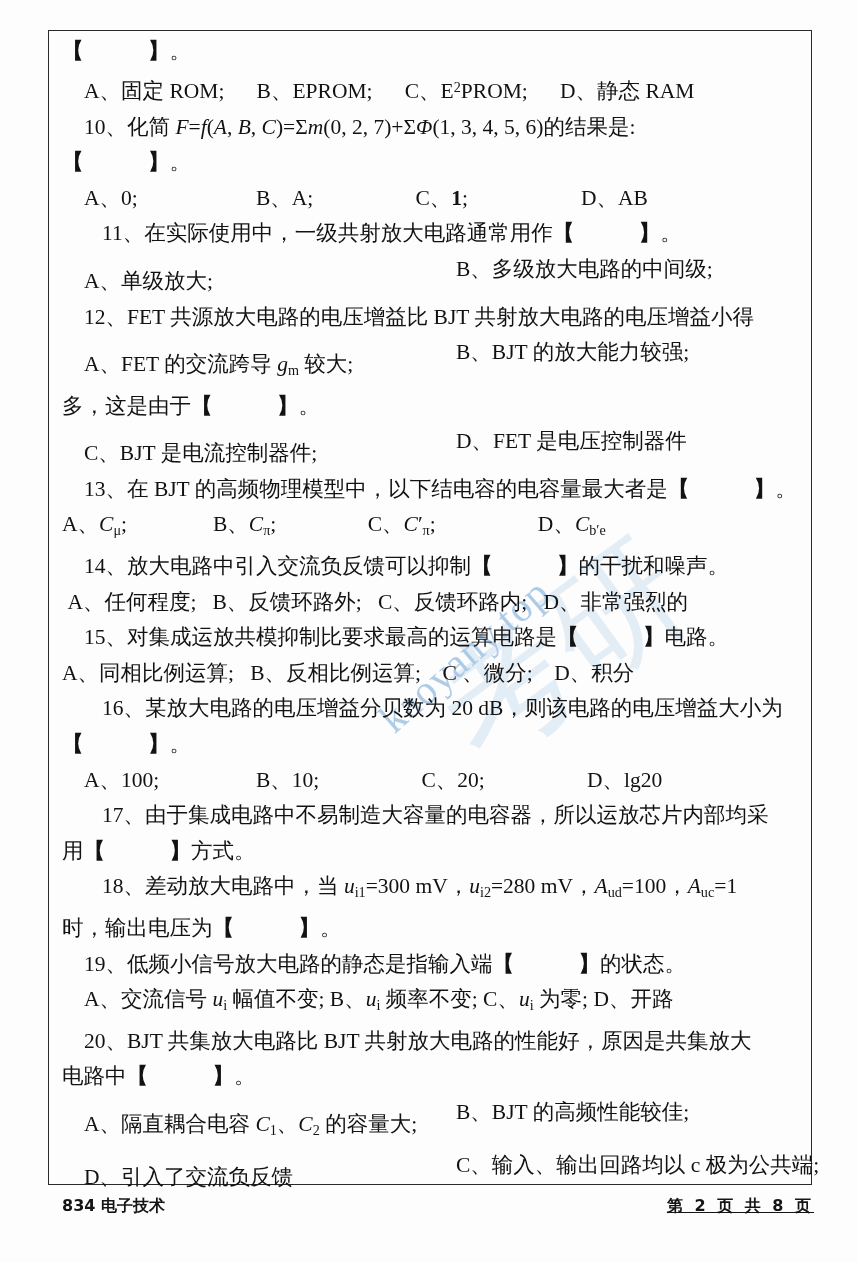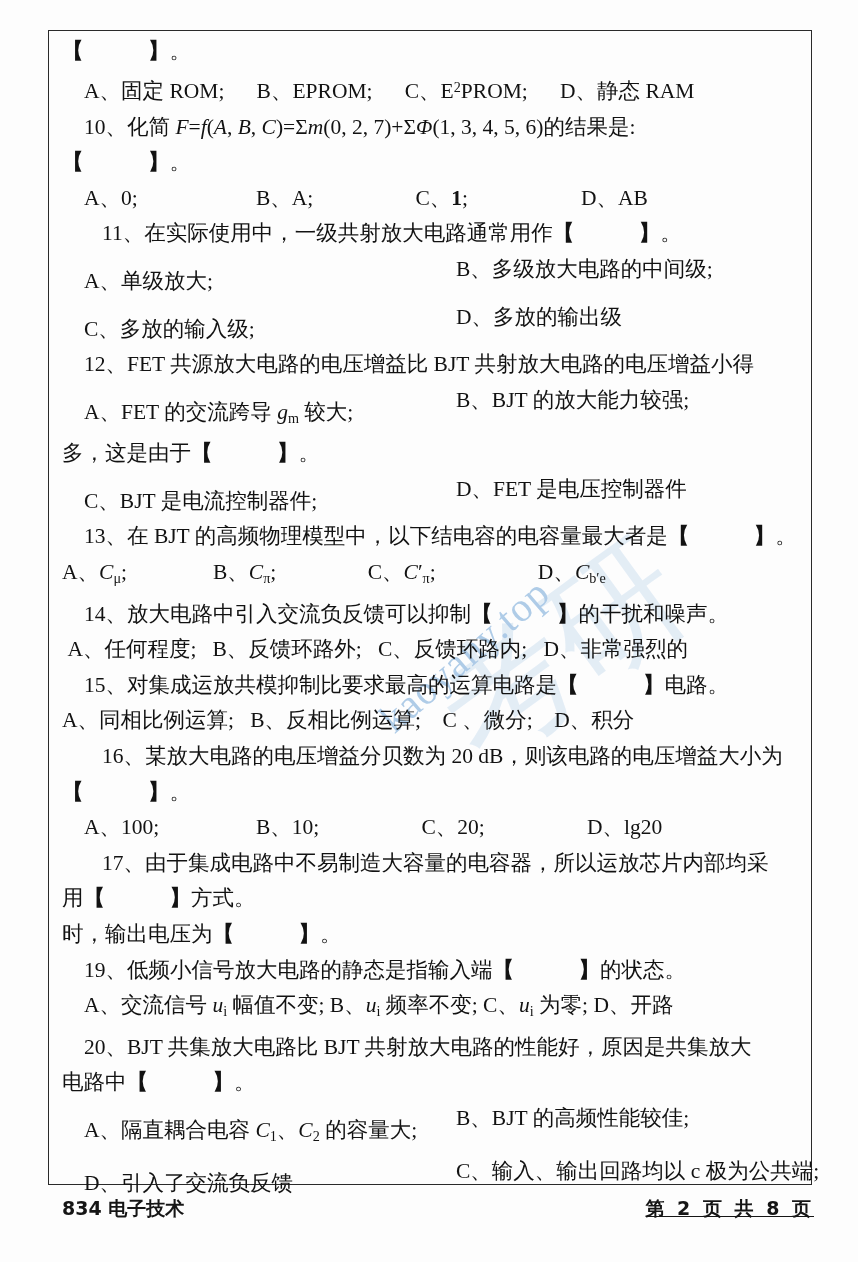--- a/index.html
+++ b/index.html
@@ -88,21 +88,21 @@
   
   #footer {
     position: absolute;
     left: 62px;
     top: 1196px;
     width: 752px;
     display: flex;
     justify-content: space-between;
     align-items: baseline;
     font-family: "DejaVu Sans", "Liberation Sans", sans-serif;
-    font-size: 19px;
+    font-size: 16px;
     font-weight: 700;
     color: #151515;
   }
   #footer .pg { letter-spacing: 3px; text-decoration: underline; }
 </style>
 </head>
 <body>
 
 <div id="page">
 
@@ -130,24 +130,20 @@
       A、0;&nbsp;&nbsp;&nbsp;&nbsp;&nbsp;&nbsp;&nbsp;&nbsp;&nbsp;&nbsp;&nbsp;&nbsp;&nbsp;&nbsp;&nbsp;&nbsp;&nbsp;&nbsp;&nbsp;&nbsp;&nbsp; B、A;&nbsp;&nbsp;&nbsp;&nbsp;&nbsp;&nbsp;&nbsp;&nbsp;&nbsp;&nbsp;&nbsp;&nbsp;&nbsp;&nbsp;&nbsp;&nbsp;&nbsp;&nbsp; C、<b>1</b>;&nbsp;&nbsp;&nbsp;&nbsp;&nbsp;&nbsp;&nbsp;&nbsp;&nbsp;&nbsp;&nbsp;&nbsp;&nbsp;&nbsp;&nbsp;&nbsp;&nbsp;&nbsp;&nbsp;&nbsp; D、AB
     </div>
 
     <div class="ln ind3">
       11、在实际使用中，一级共射放大电路通常用作<span class="brk">【　　　】</span>。
     </div>
     <div class="ln ind2 opt2">
       <span>A、单级放大;</span>
         <span>B、多级放大电路的中间级;</span>
     </div>
-    <div class="ln ind2 opt2">
-      <span>C、多放的输入级;</span>
-        <span>D、多放的输出级</span>
-    </div>
 
     <div class="ln ind2">
       12、FET 共源放大电路的电压增益比 BJT 共射放大电路的电压增益小得
     </div>
     <div class="ln ind2 opt2">
       <span>A、FET 的交流跨导 <i>g</i><span class="sub">m</span> 较大;</span>
         <span>B、BJT 的放大能力较强;</span>
     </div>
     <div class="ln">
       多，这是由于<span class="brk">【　　　】</span>。
@@ -188,20 +184,23 @@
       A、100;&nbsp;&nbsp;&nbsp;&nbsp;&nbsp;&nbsp;&nbsp;&nbsp;&nbsp;&nbsp;&nbsp;&nbsp;&nbsp;&nbsp;&nbsp;&nbsp;&nbsp; B、10;&nbsp;&nbsp;&nbsp;&nbsp;&nbsp;&nbsp;&nbsp;&nbsp;&nbsp;&nbsp;&nbsp;&nbsp;&nbsp;&nbsp;&nbsp;&nbsp;&nbsp;&nbsp; C、20;&nbsp;&nbsp;&nbsp;&nbsp;&nbsp;&nbsp;&nbsp;&nbsp;&nbsp;&nbsp;&nbsp;&nbsp;&nbsp;&nbsp;&nbsp;&nbsp;&nbsp;&nbsp; D、lg20
     </div>
 
     <div class="ln ind3">
       17、由于集成电路中不易制造大容量的电容器，所以运放芯片内部均采
     </div>
     <div class="ln">
       用<span class="brk">【　　　】</span>方式。
     </div>
 
+    <div class="ln ind3">
+      18、差动放大电路中，当 <i>u</i><span class="sub">i1</span>=300 mV，<i>u</i><span class="sub">i2</span>=280 mV，<i>A</i><span class="sub">ud</span>=100，<i>A</i><span class="sub">uc</span>=1
+    </div>
     <div class="ln">
       时，输出电压为<span class="brk">【　　　】</span>。
     </div>
 
     <div class="ln ind2">
       19、低频小信号放大电路的静态是指输入端<span class="brk">【　　　】</span>的状态。
     </div>
     <div class="ln ind2">
       A、交流信号 <i>u</i><span class="sub">i</span> 幅值不变; B、<i>u</i><span class="sub">i</span> 频率不变; C、<i>u</i><span class="sub">i</span> 为零; D、开路
     </div>

